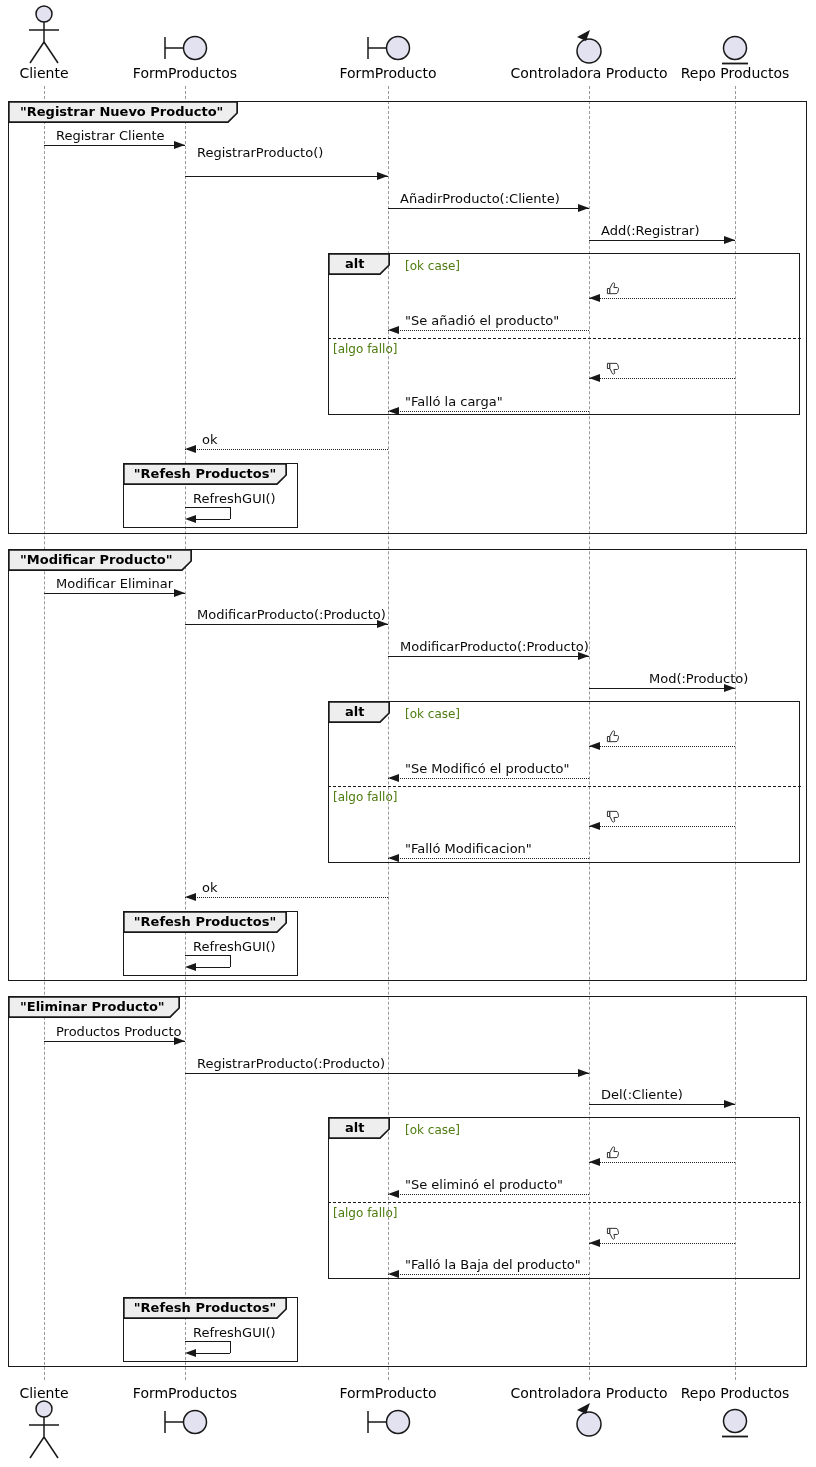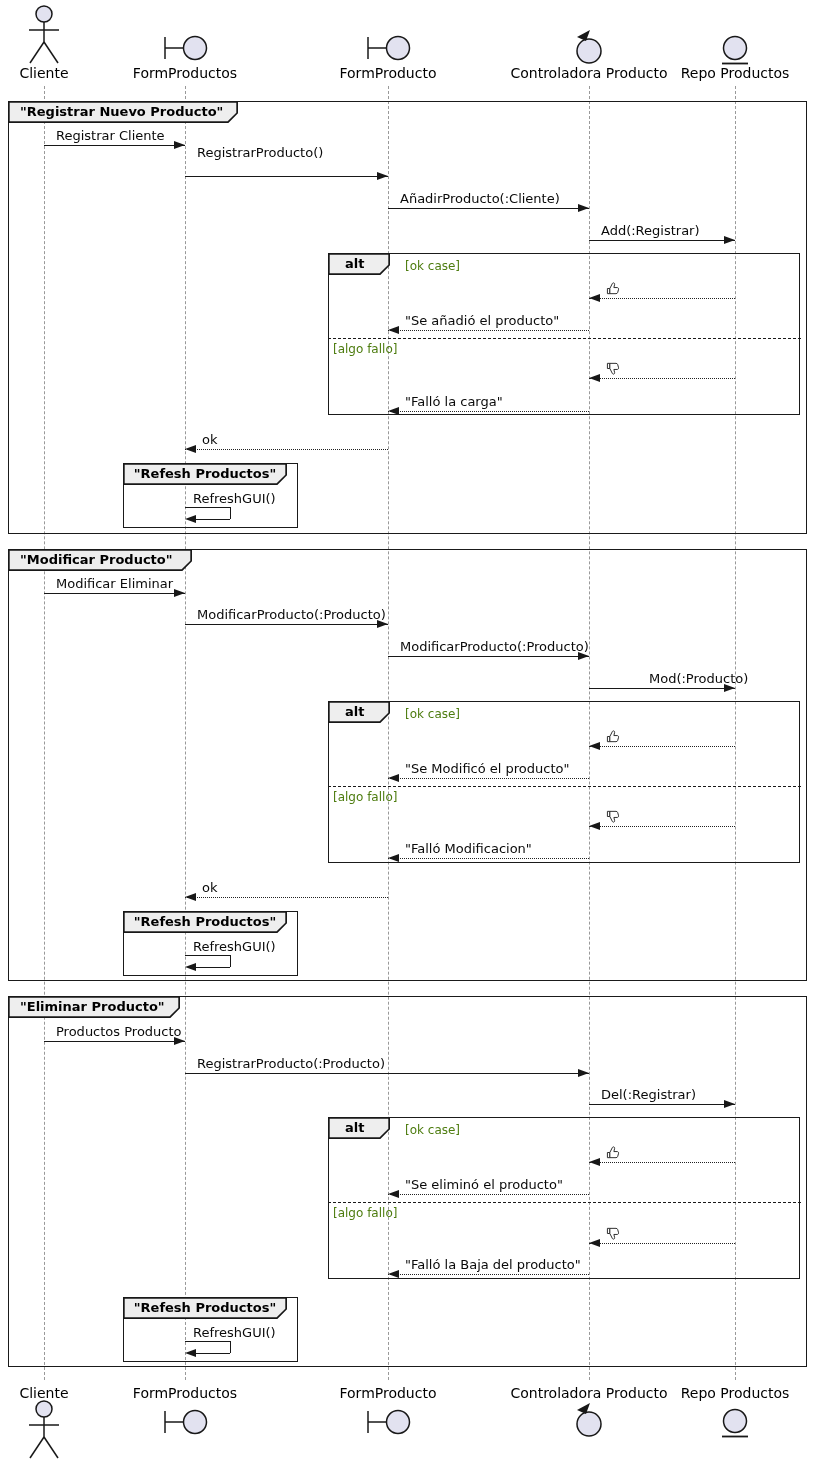--- a/index.html
+++ b/index.html
@@ -160,21 +160,21 @@
     <div class="arr left" style="left: 185px; top: 893.2px;"></div>
     <div class="mlabel" style="left: 202px; top: 880px;">ok</div>
     <div class="mline solid" style="left: 44px; top: 1041px; width: 141px;"></div>
     <div class="arr right" style="left: 174px; top: 1037.2px;"></div>
     <div class="mlabel" style="left: 56px; top: 1024px;">Productos Producto</div>
     <div class="mline solid" style="left: 185px; top: 1073px; width: 404px;"></div>
     <div class="arr right" style="left: 578px; top: 1069.2px;"></div>
     <div class="mlabel" style="left: 197px; top: 1056px;">RegistrarProducto(:Producto)</div>
     <div class="mline solid" style="left: 589px; top: 1104px; width: 146px;"></div>
     <div class="arr right" style="left: 724px; top: 1100.2px;"></div>
-    <div class="mlabel" style="left: 601px; top: 1087px;">Del(:Registrar)</div>
+    <div class="mlabel" style="left: 601px; top: 1087px;">Del(:Cliente)</div>
     <div class="mline dotted" style="left: 589px; top: 1162px; width: 146px;"></div>
     <div class="arr left" style="left: 589px; top: 1158.2px;"></div>
     <div class="iconwrap" style="left: 606px; top: 1145px;"><svg width="15" height="15" viewBox="0 0 16 16">
         <g>
           <path d="M1.5 8h2.6v5.5H1.5z" fill="#fff" stroke="#222" stroke-width="1" stroke-linejoin="round"></path>
           <path d="M4.1 13.5h6.6c.9 0 1.6-.6 1.8-1.4l.9-3.3c.2-.9-.5-1.8-1.4-1.8H8.4l.8-3.4c.2-.9-.5-1.6-1.3-1.6-.5 0-.9.3-1.1.7L4.1 8z" fill="#fff" stroke="#222" stroke-width="1" stroke-linejoin="round"></path>
         </g>
       </svg></div>
     <div class="mline dotted" style="left: 388px; top: 1194px; width: 201px;"></div>
     <div class="arr left" style="left: 388px; top: 1190.2px;"></div>

